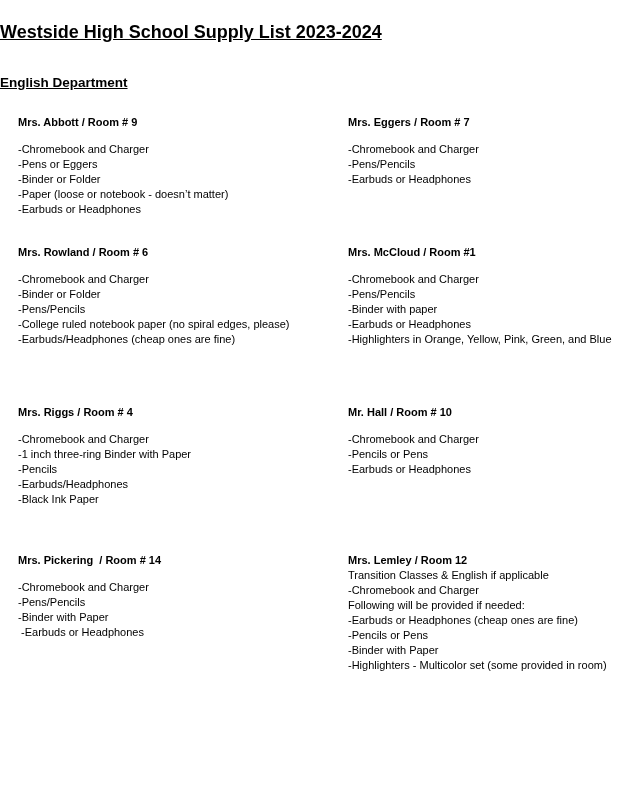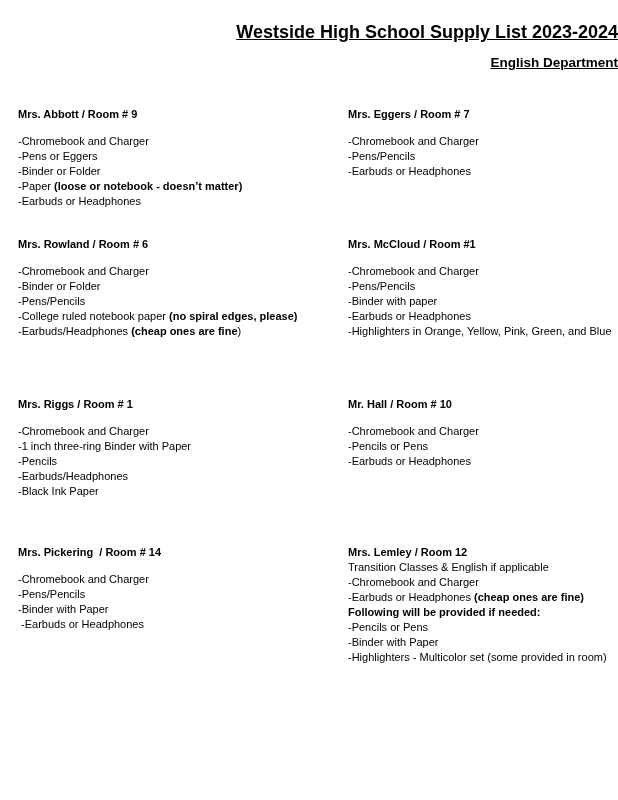--- a/index.html
+++ b/index.html
@@ -14,61 +14,60 @@
     color: #000000;
     overflow: hidden;
   }
   .page {
     box-sizing: border-box;
     width: 618px;
     height: 800px;
     padding-top: 22px;
   }
   .title {
-    text-align: right;
+    text-align: left;
     font-size: 18px;
     font-weight: bold;
     text-decoration: underline;
     white-space: pre;
-    padding-left: 9px;
   }
   .subtitle {
-    text-align: right;
+    text-align: left;
     font-size: 13.5px;
     font-weight: bold;
     text-decoration: underline;
-    margin-top: 12px;
+    margin-top: 32px;
     white-space: pre;
   }
   .content {
     display: flex;
     margin-top: 26px;
     padding-left: 18px;
   }
   .col {
     display: grid;
     grid-template-rows: 130px 160px 148px auto;
     align-content: start;
   }
   .col-left { width: 330px; }
   .col-right { width: 260px; }
   .section { overflow: visible; }
   .teacher {
     font-size: 11px;
     font-weight: bold;
     white-space: pre;
-    margin: 12px 0 14px 0;
+    margin: 0 0 14px 0;
   }
   .section.tight .teacher { margin-bottom: 2px; }
   .item {
     font-size: 11px;
     line-height: 15px;
     white-space: pre;
   }
-  .bold { font-weight: bold; }
+  .bold { font-weight: normal; }
 </style>
 </head>
 <body>
 
 <div class="page">
   <div class="title">Westside High School Supply List 2023-2024</div>
   <div class="subtitle">English Department</div>
   <div class="content">
     <div class="col col-left">
         <div class="section">
@@ -85,21 +84,21 @@
           <div class="teacher">Mrs. Rowland / Room # 6</div>
           <div>
             <div class="item"><span>-Chromebook and Charger</span></div>
             <div class="item"><span>-Binder or Folder</span></div>
             <div class="item"><span>-Pens/Pencils</span></div>
             <div class="item"><span>-College ruled notebook paper </span><span class="bold">(no spiral edges, please)</span></div>
             <div class="item"><span>-Earbuds/Headphones </span><span class="bold">(cheap ones are fine</span><span>)</span></div>
           </div>
         </div>
         <div class="section">
-          <div class="teacher">Mrs. Riggs / Room # 1</div>
+          <div class="teacher">Mrs. Riggs / Room # 4</div>
           <div>
             <div class="item"><span>-Chromebook and Charger</span></div>
             <div class="item"><span>-1 inch three-ring Binder with Paper</span></div>
             <div class="item"><span>-Pencils</span></div>
             <div class="item"><span>-Earbuds/Headphones</span></div>
             <div class="item"><span>-Black Ink Paper</span></div>
           </div>
         </div>
         <div class="section">
           <div class="teacher">Mrs. Pickering  / Room # 14</div>
@@ -136,22 +135,22 @@
             <div class="item"><span>-Chromebook and Charger</span></div>
             <div class="item"><span>-Pencils or Pens</span></div>
             <div class="item"><span>-Earbuds or Headphones</span></div>
           </div>
         </div>
         <div class="section tight">
           <div class="teacher">Mrs. Lemley / Room 12</div>
           <div>
             <div class="item"><span>Transition Classes &amp; English if applicable</span></div>
             <div class="item"><span>-Chromebook and Charger</span></div>
+            <div class="item"><span class="bold">Following will be provided if needed:</span></div>
             <div class="item"><span>-Earbuds or Headphones </span><span class="bold">(cheap ones are fine)</span></div>
-            <div class="item"><span class="bold">Following will be provided if needed:</span></div>
             <div class="item"><span>-Pencils or Pens</span></div>
             <div class="item"><span>-Binder with Paper</span></div>
             <div class="item"><span>-Highlighters - Multicolor set (some provided in room)</span></div>
           </div>
         </div>
       </div>
   </div>
 </div>
 
 </body></html>

